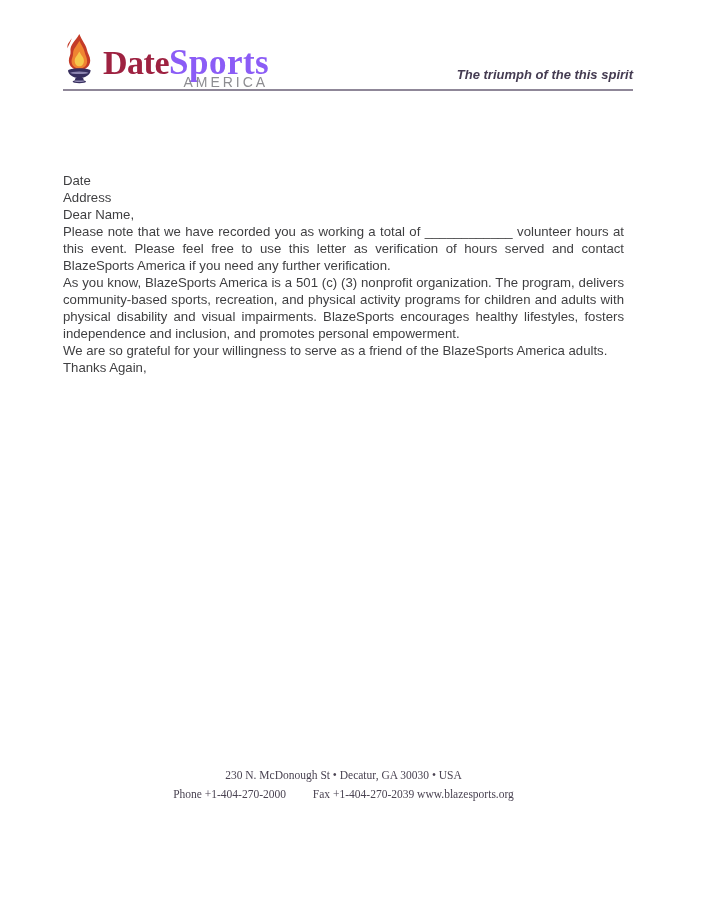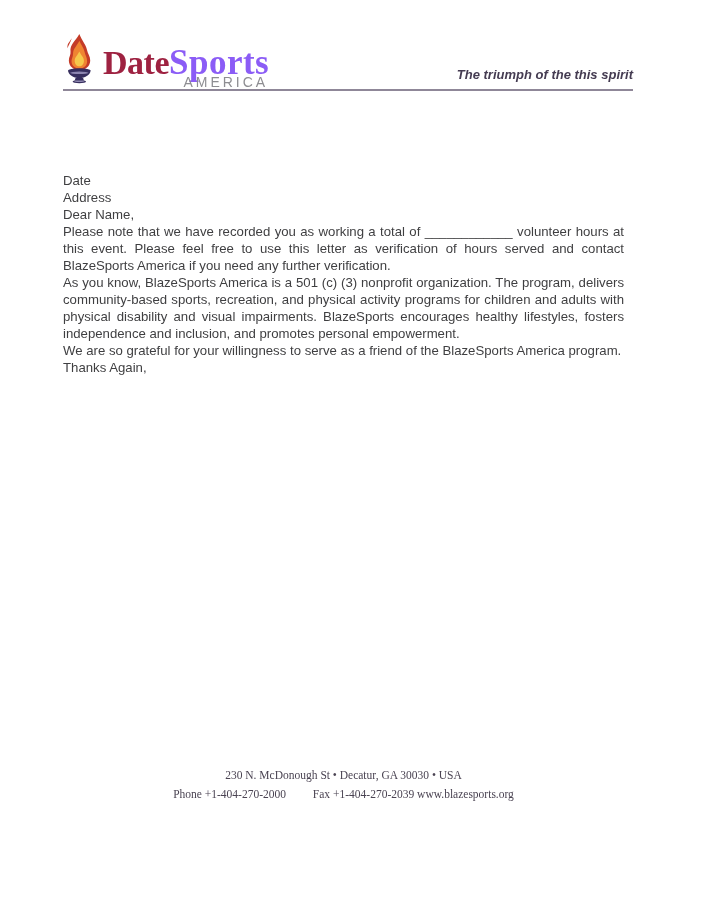--- a/index.html
+++ b/index.html
@@ -94,21 +94,21 @@
     </div>
     <div class="tagline">The triumph of the this spirit</div>
   </div>
 
   <div class="letter">
     <p class="line-date">Date</p>
     <p class="line-address">Address</p>
     <p class="line-salutation">Dear Name,</p>
     <p class="para para-1">Please note that we have recorded you as working a total of ____________ volunteer hours at this event. Please feel free to use this letter as verification of hours served and contact BlazeSports America if you need any further verification.</p>
     <p class="para para-2">As you know, BlazeSports America is a 501 (c) (3) nonprofit organization. The program, delivers community-based sports, recreation, and physical activity programs for children and adults with physical disability and visual impairments. BlazeSports encourages healthy lifestyles, fosters independence and inclusion, and promotes personal empowerment.</p>
-    <p class="para para-3">We are so grateful for your willingness to serve as a friend of the BlazeSports America program.</p>
+    <p class="para para-3">We are so grateful for your willingness to serve as a friend of the BlazeSports America adults.</p>
     <p class="line-closing">Thanks Again,</p>
   </div>
 
   <div class="footer">
     <div class="footer-address">230 N. McDonough St • Decatur, GA 30030 • USA</div>
     <div class="footer-contacts">
       <span class="footer-phone">Phone +1-404-270-2000</span>
       <span class="footer-fax">Fax +1-404-270-2039</span>
       <span class="footer-website">www.blazesports.org</span>
     </div>

